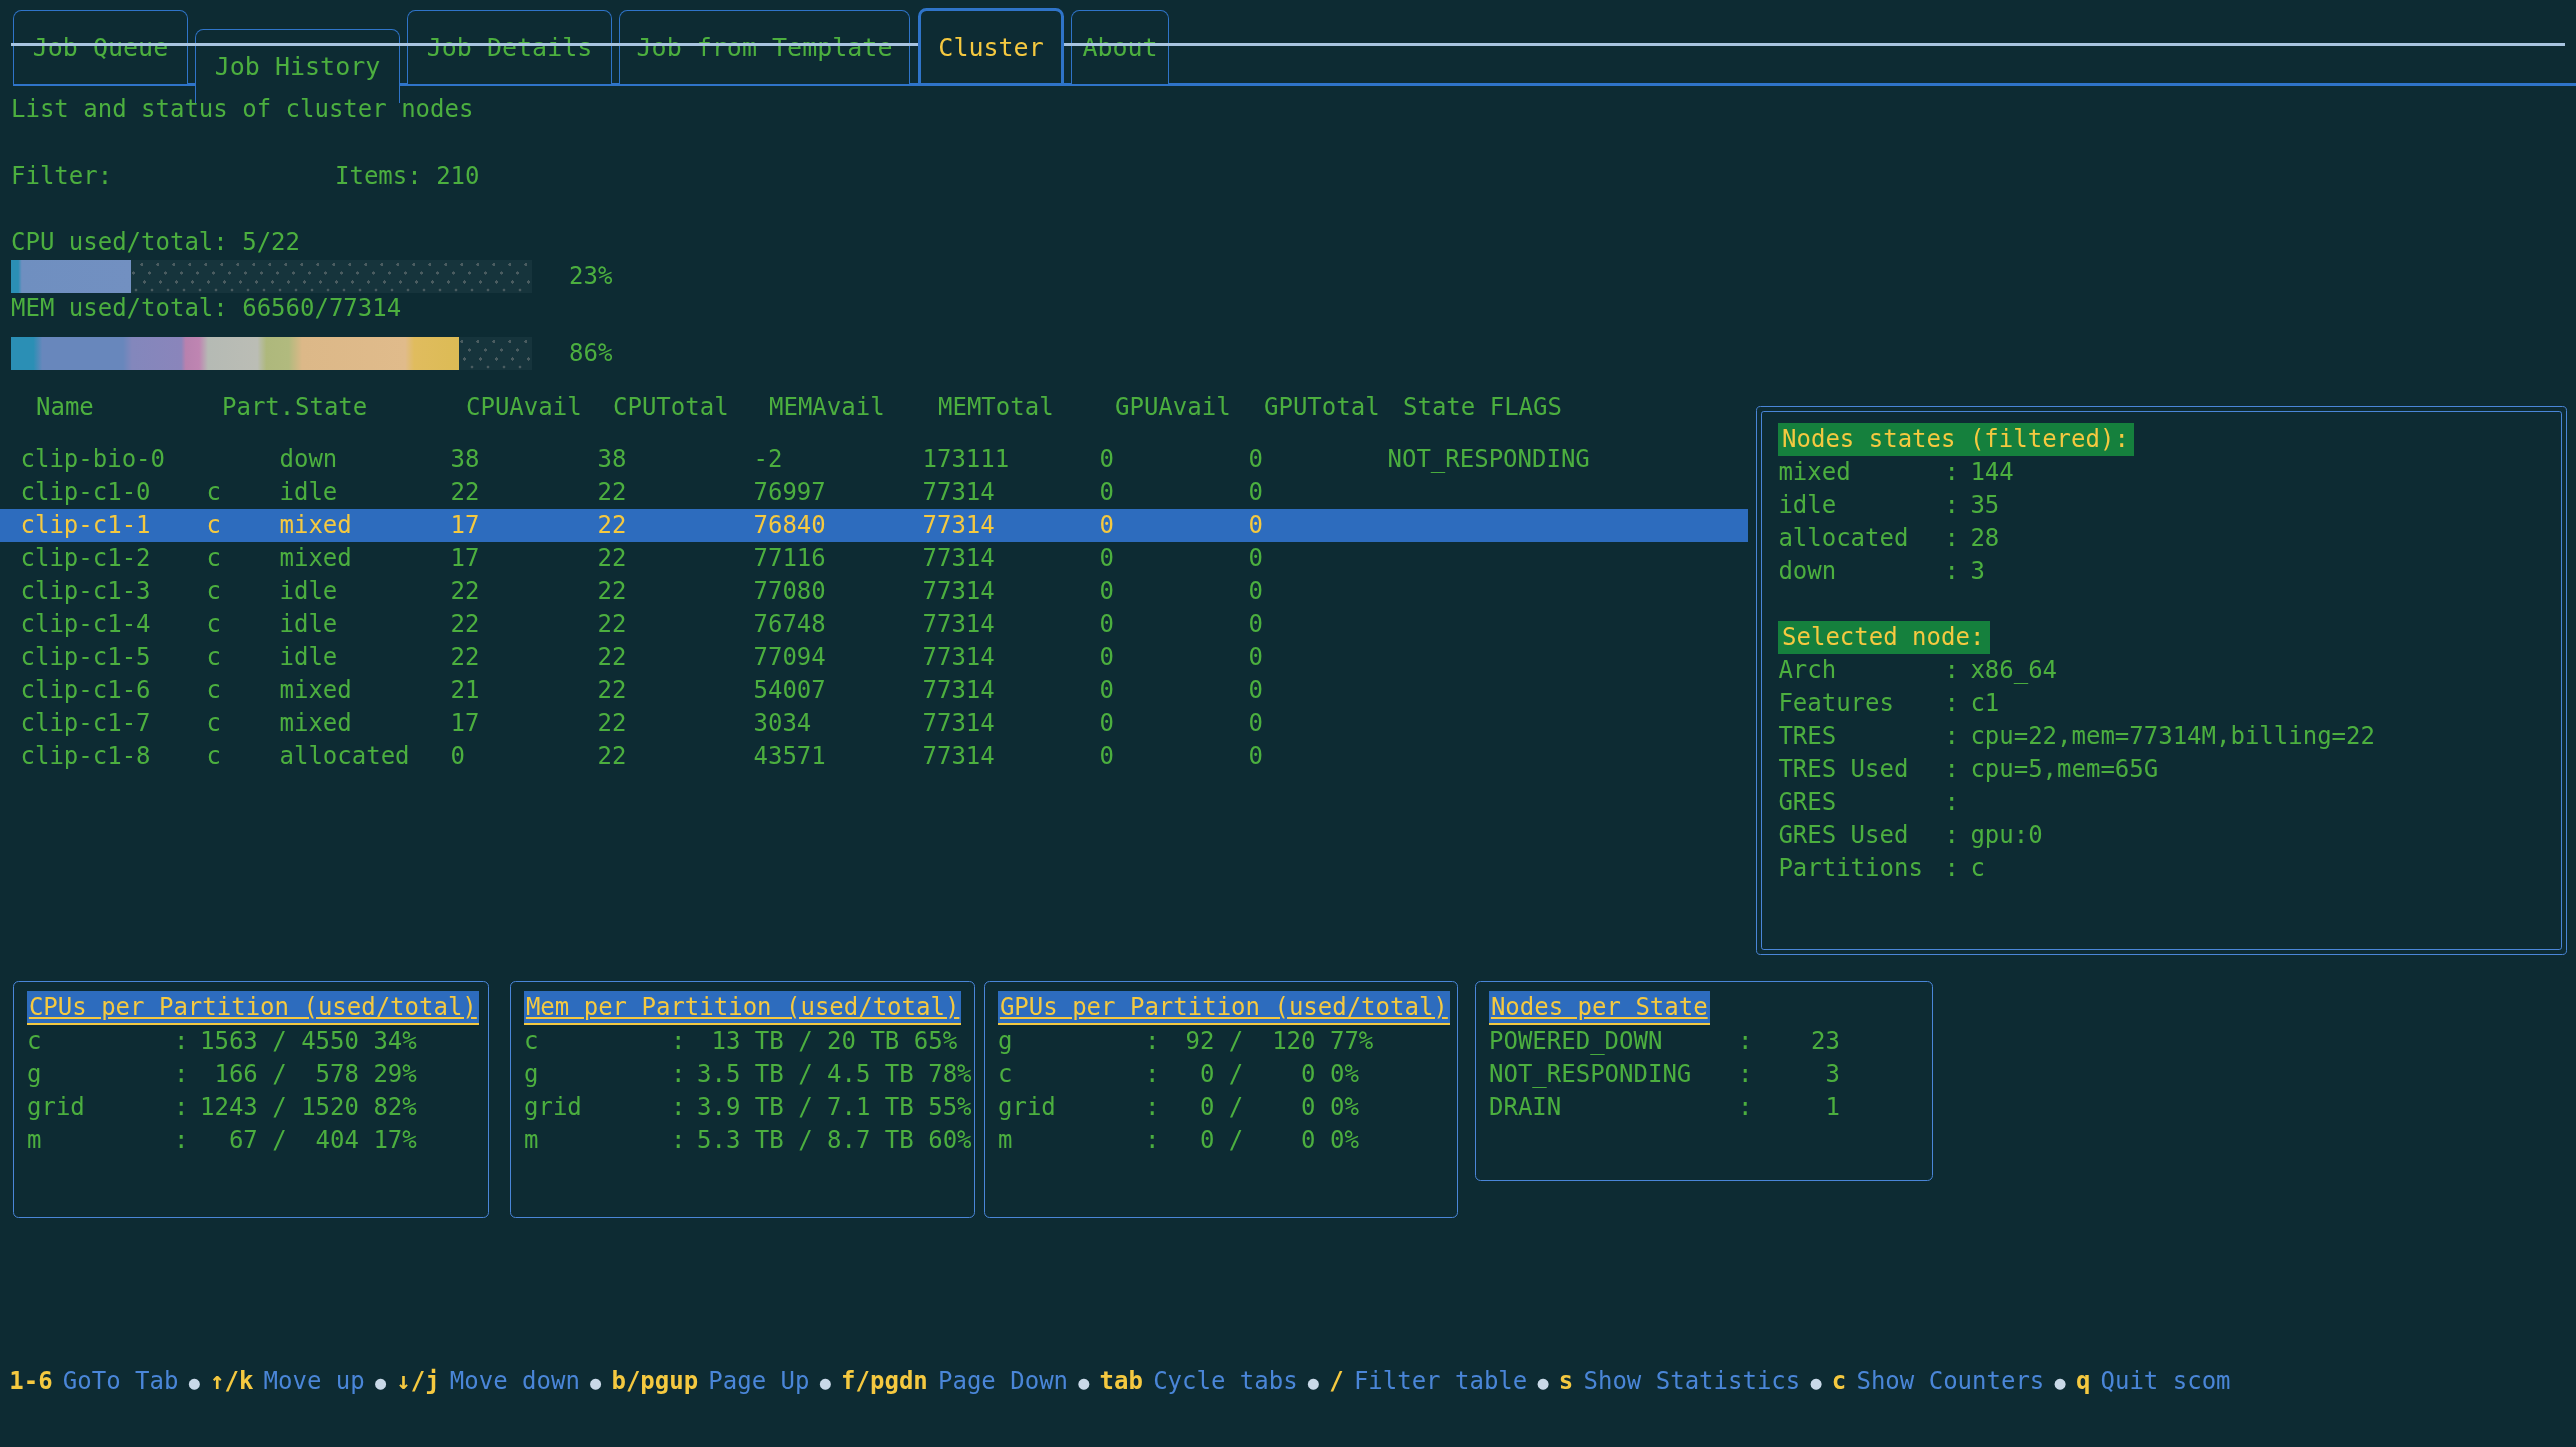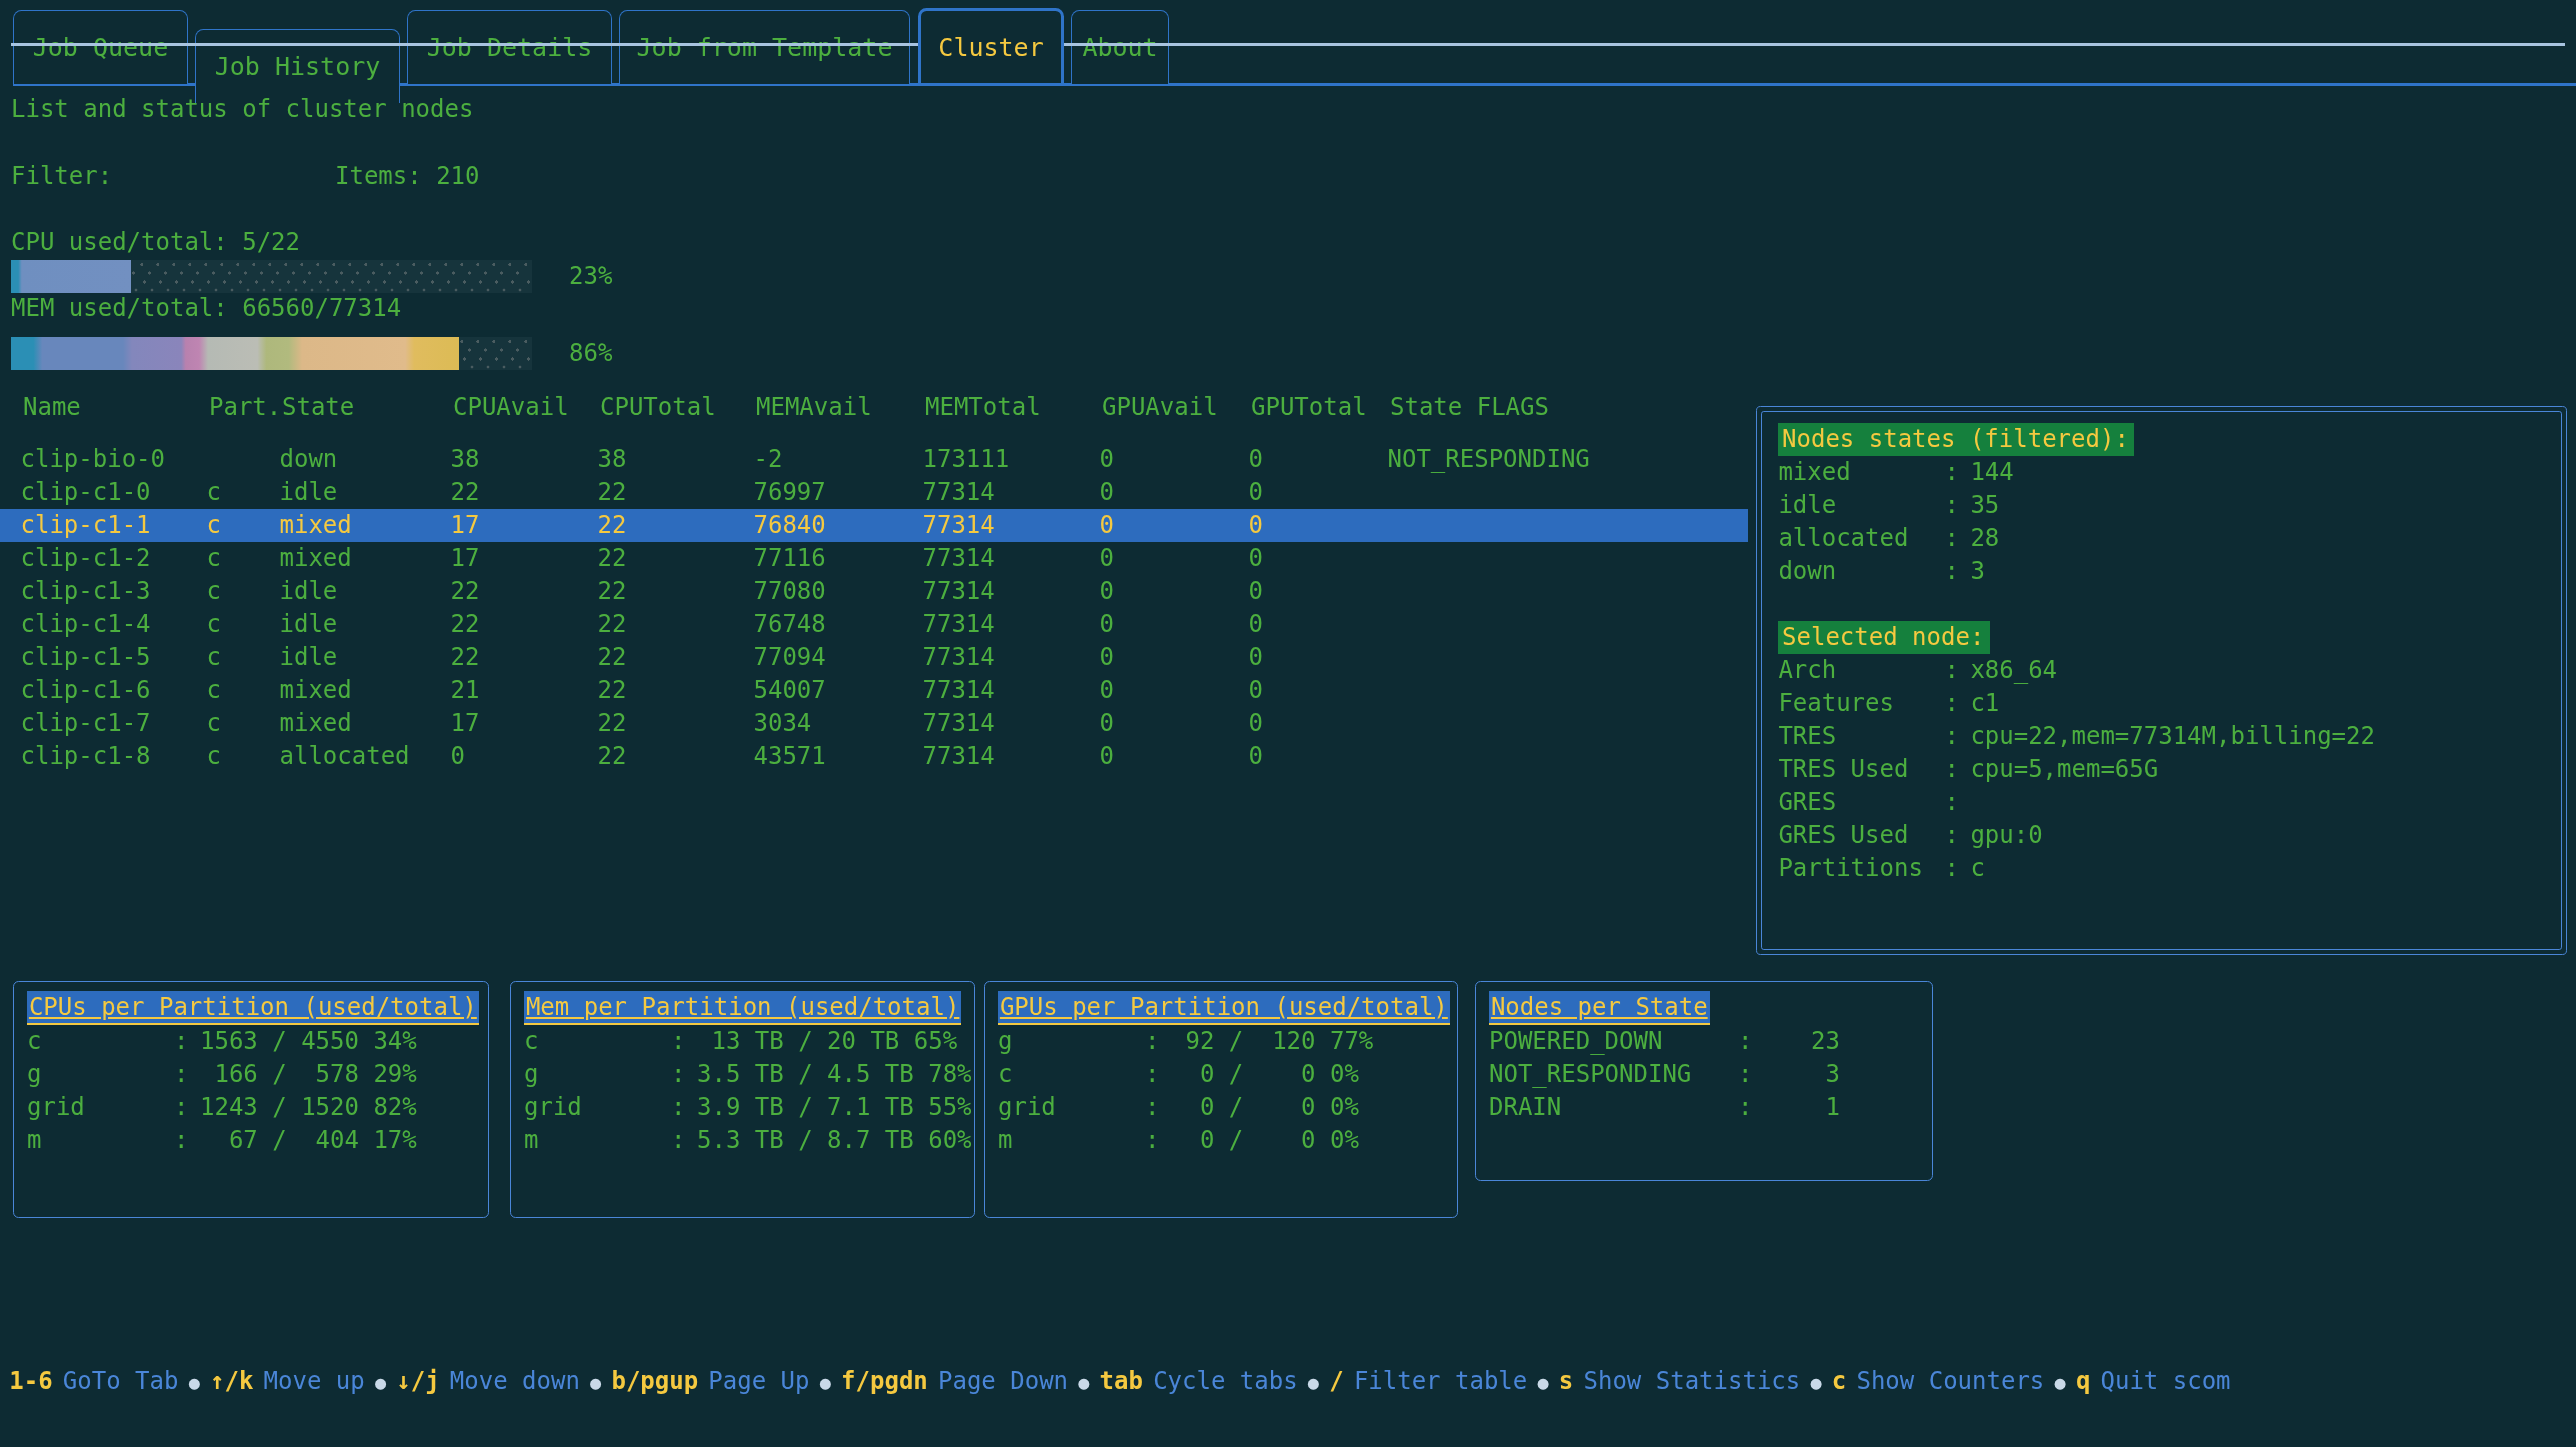--- a/index.html
+++ b/index.html
@@ -126,21 +126,21 @@
   #table-area {
     position: absolute;
     left: 0;
     top: 391px;
     width: 1758px;
   }
   #table-header {
     position: relative;
     height: 41px;
     white-space: pre;
-    padding-left: 23px;
+    padding-left: 36px;
   }
   #table-rule {
     position: absolute;
     left: 11px; top: 43px;
     width: 2554px; height: 2.8px;
     background: #a8c4e0;
   }
   .trow {
     height: 33px;
     line-height: 33px;

